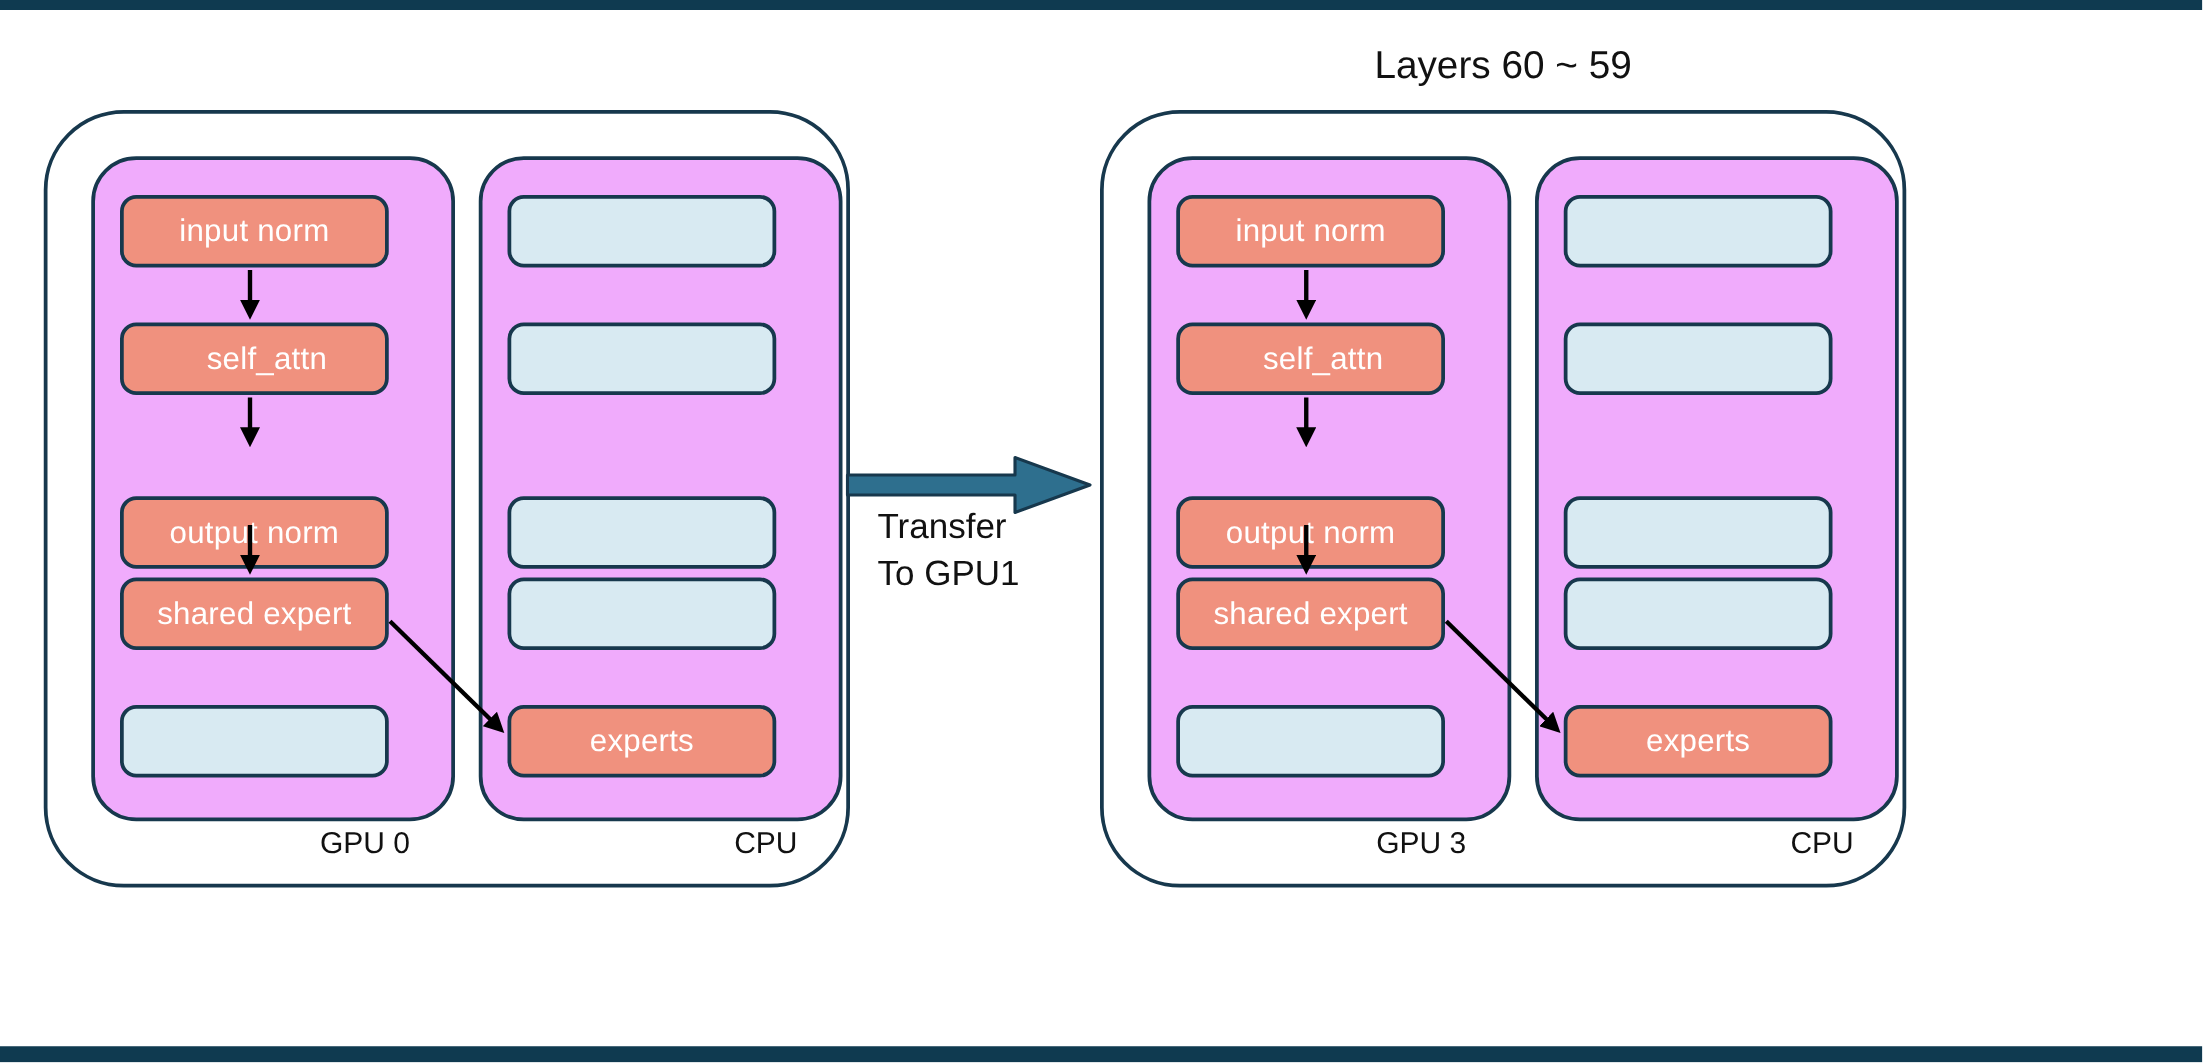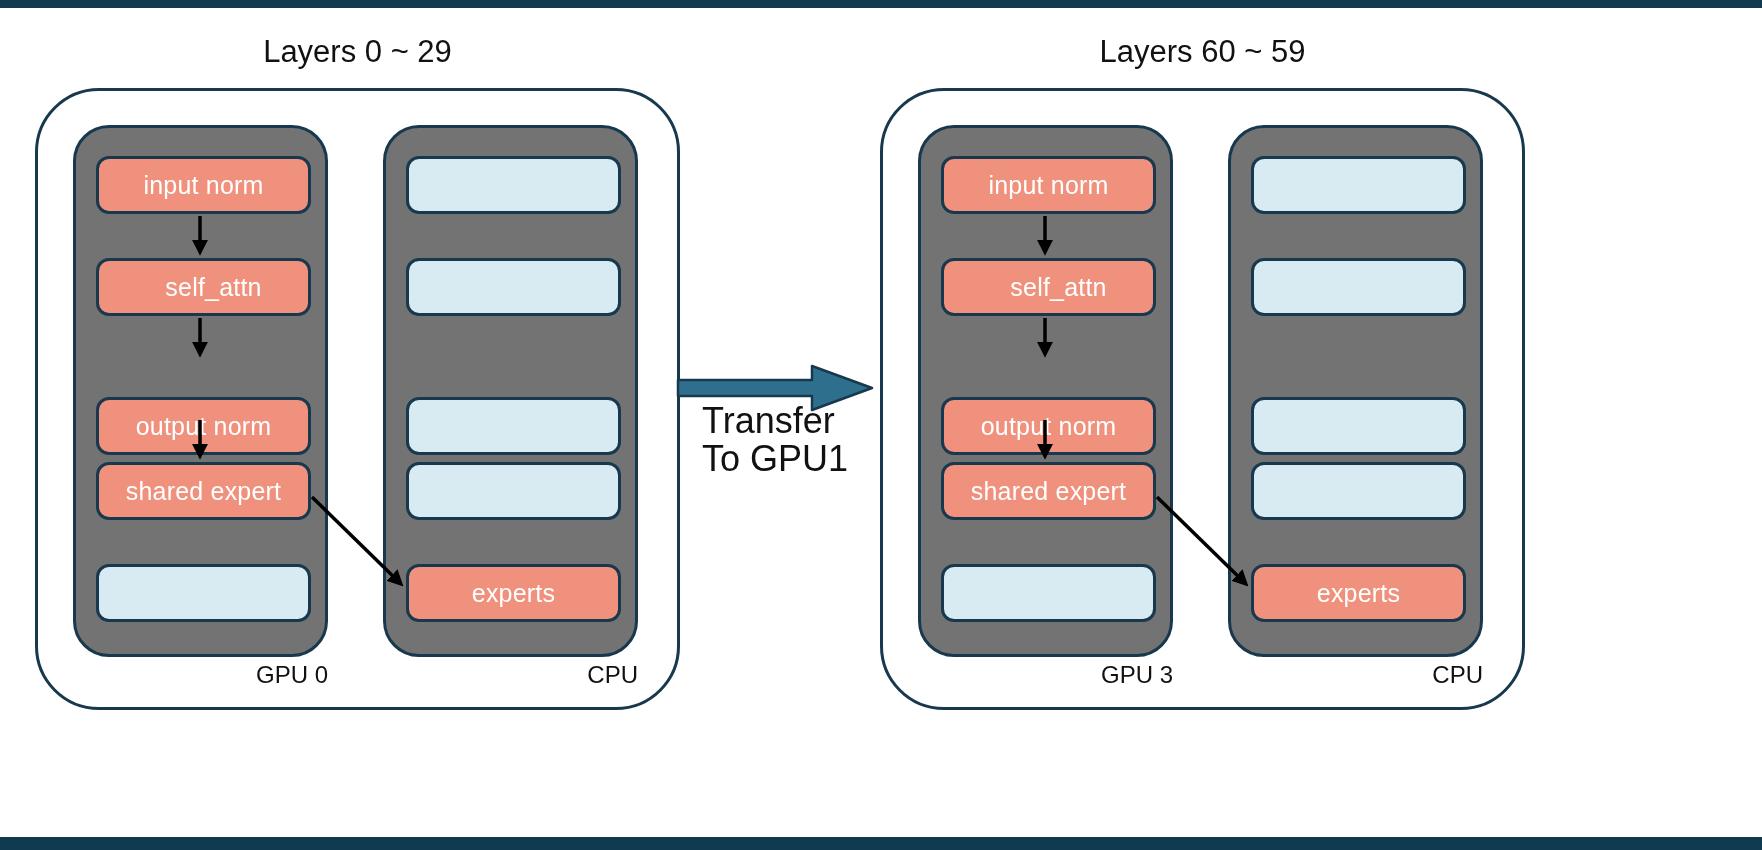--- a/index.html
+++ b/index.html
@@ -38,25 +38,25 @@
     border: 3px solid #17384d;
     border-radius: 64px;
     background: #ffffff;
   }
   .group.g0 { left: 35px; }
   .group.g1 { left: 880px; }
 
   .proc-col {
     position: absolute;
     top: 34px;
-    width: 255px;
+    width: 291px;
     height: 532px;
     border: 3.5px solid #17384d;
     border-radius: 36px;
-    background: #737373;
+    background: #f0abfc;
   }
   .proc-col.gpu { left: 35px; }
   .proc-col.cpu { left: 345px; text-decoration: underline; }
 
   .slot {
     position: absolute;
     left: 20px;
     width: 215px;
     height: 58px;
     border: 3px solid #17384d;
@@ -96,35 +96,34 @@
     top: 361px;
     width: 200px;
     height: 56px;
     pointer-events: none;
   }
 
   .transfer-label {
     position: absolute;
     left: 702px;
     top: 402px;
-    font-size: 36px;
+    font-size: 28px;
     line-height: 38px;
     color: #111111;
     white-space: nowrap;
   }
 </style>
 </head>
 <body>
 
 <div class="stage">
 
   <div class="edge-bar top"></div>
   <div class="edge-bar bottom"></div>
 
-  <div class="group-title t0">Layers 0 ~ 29</div>
 
   <div class="group g0">
 
     <div class="proc-col gpu">
       <div class="slot module r0">input norm</div>
       <div class="slot module r1">self_attn</div>
       <div class="slot module r2">output norm</div>
       <div class="slot module r3">shared expert</div>
       <div class="slot empty r4"></div>
     </div>

